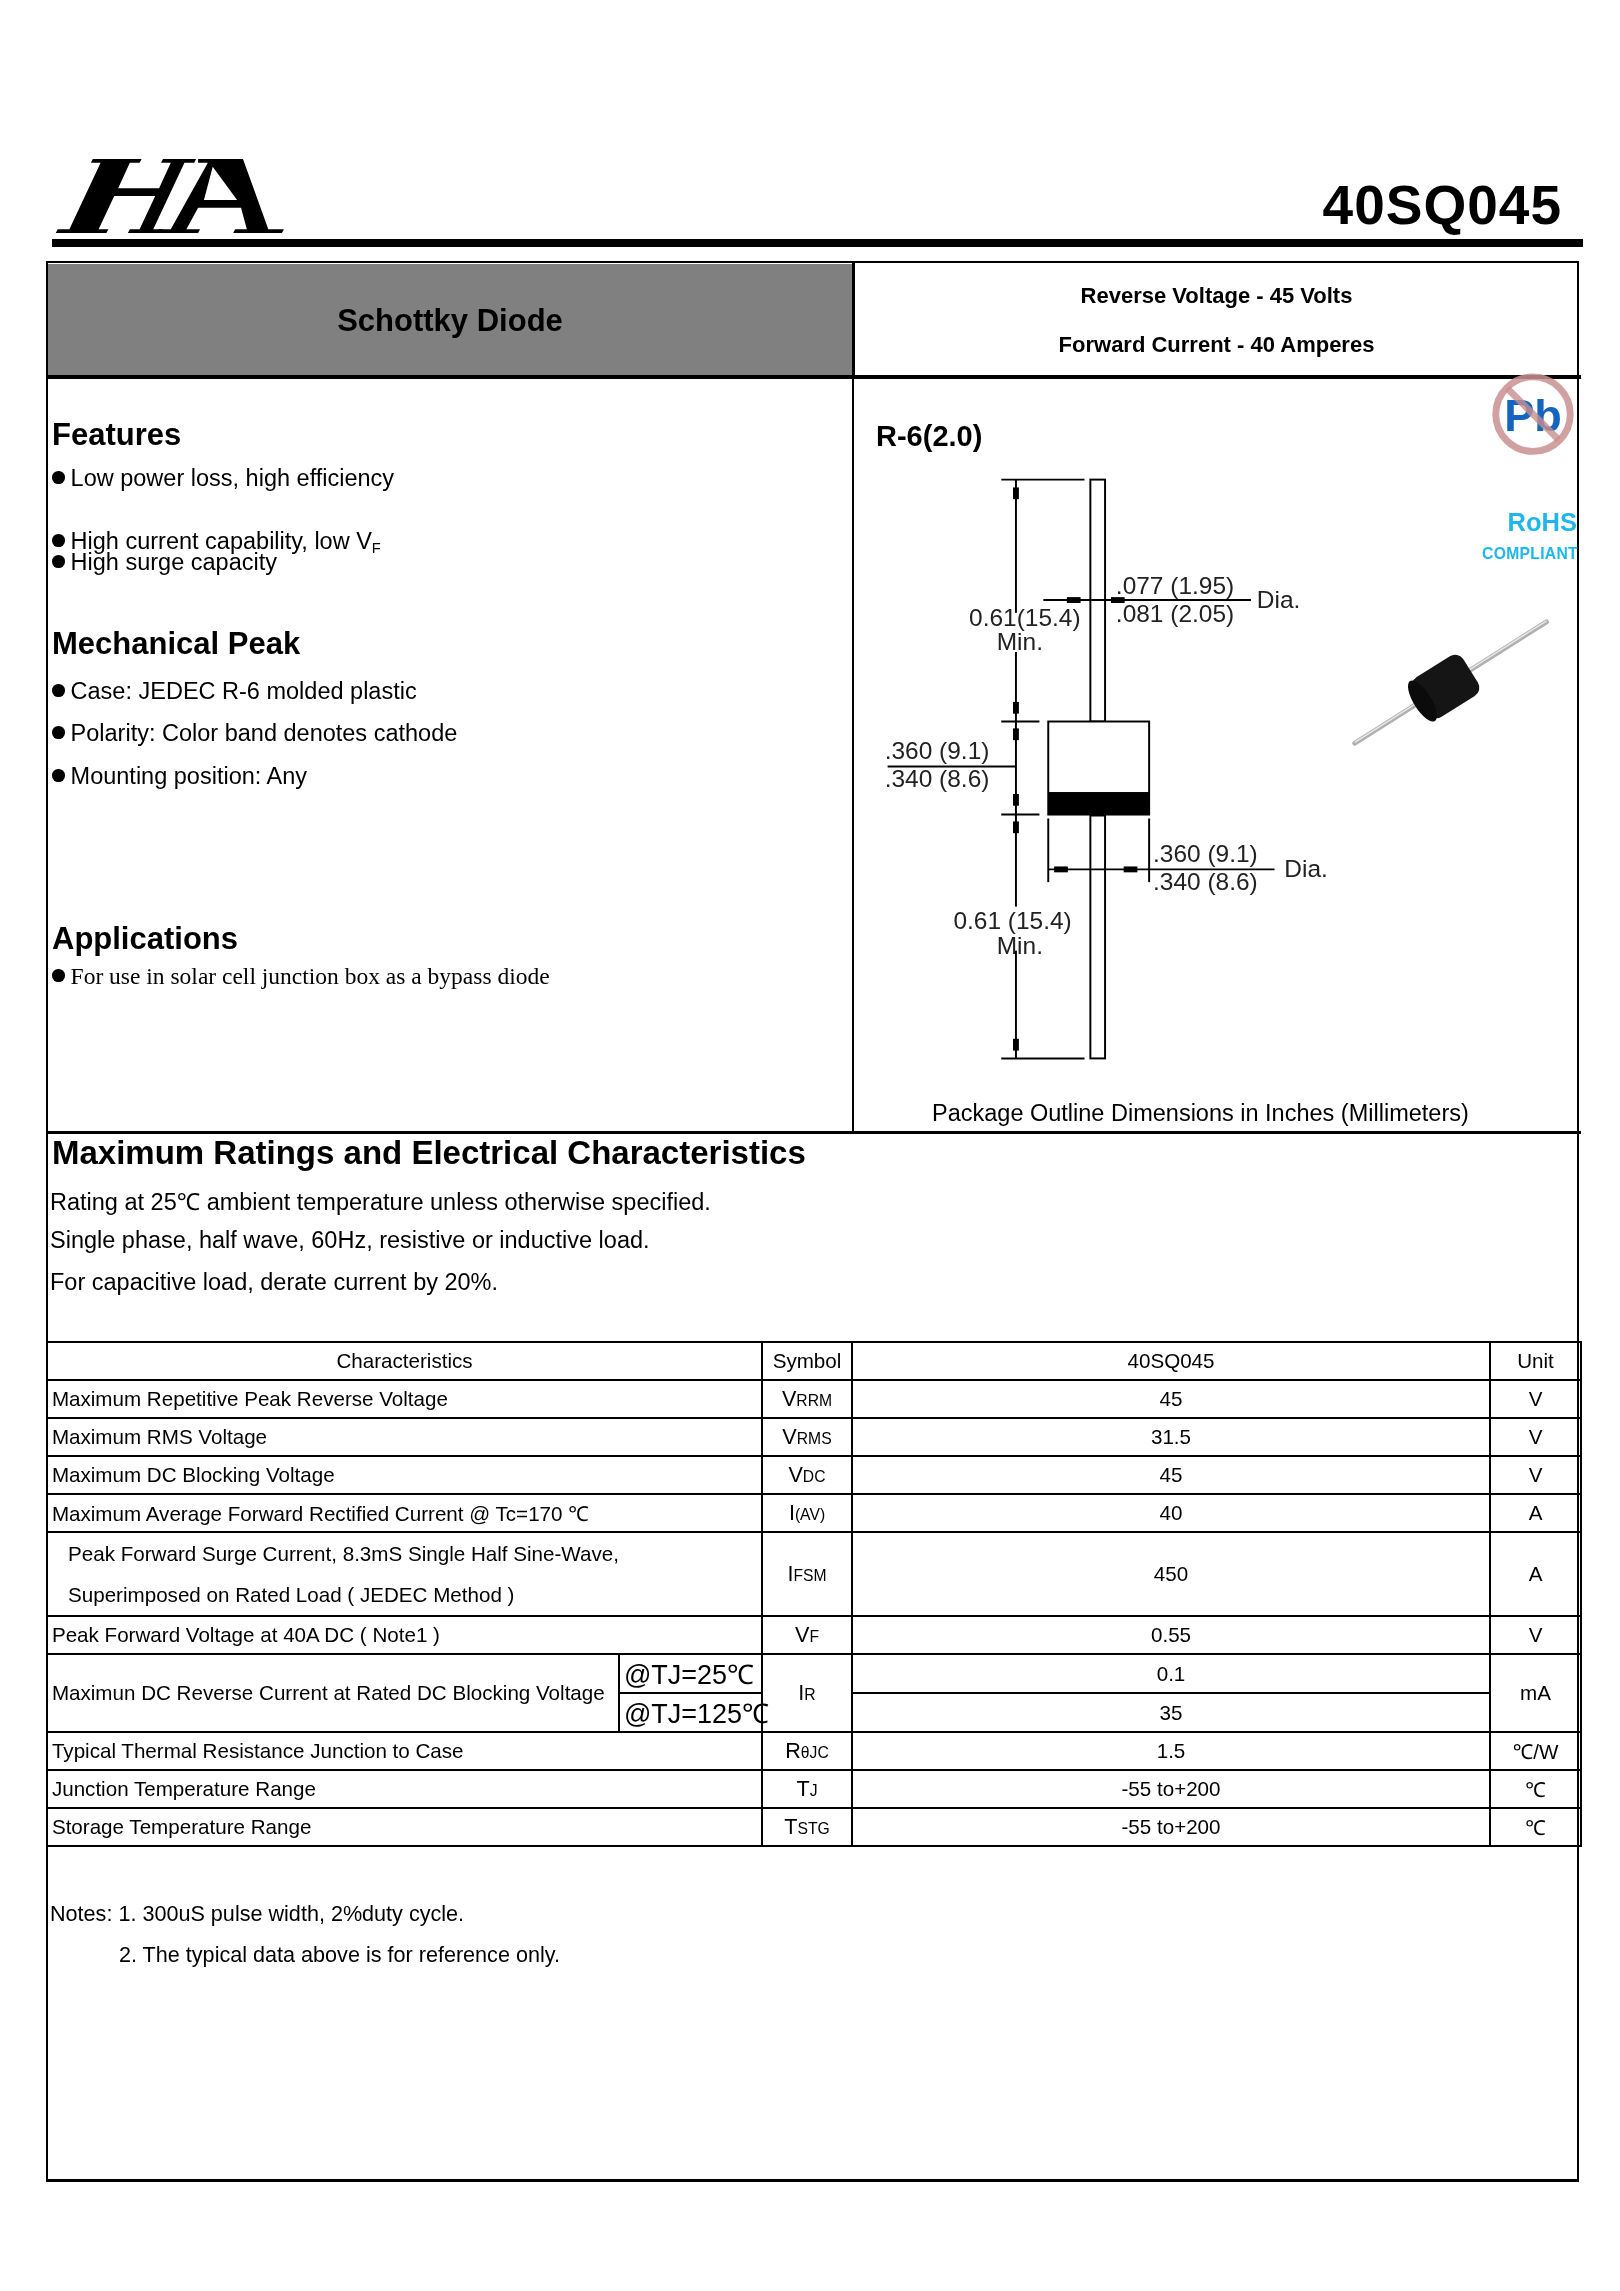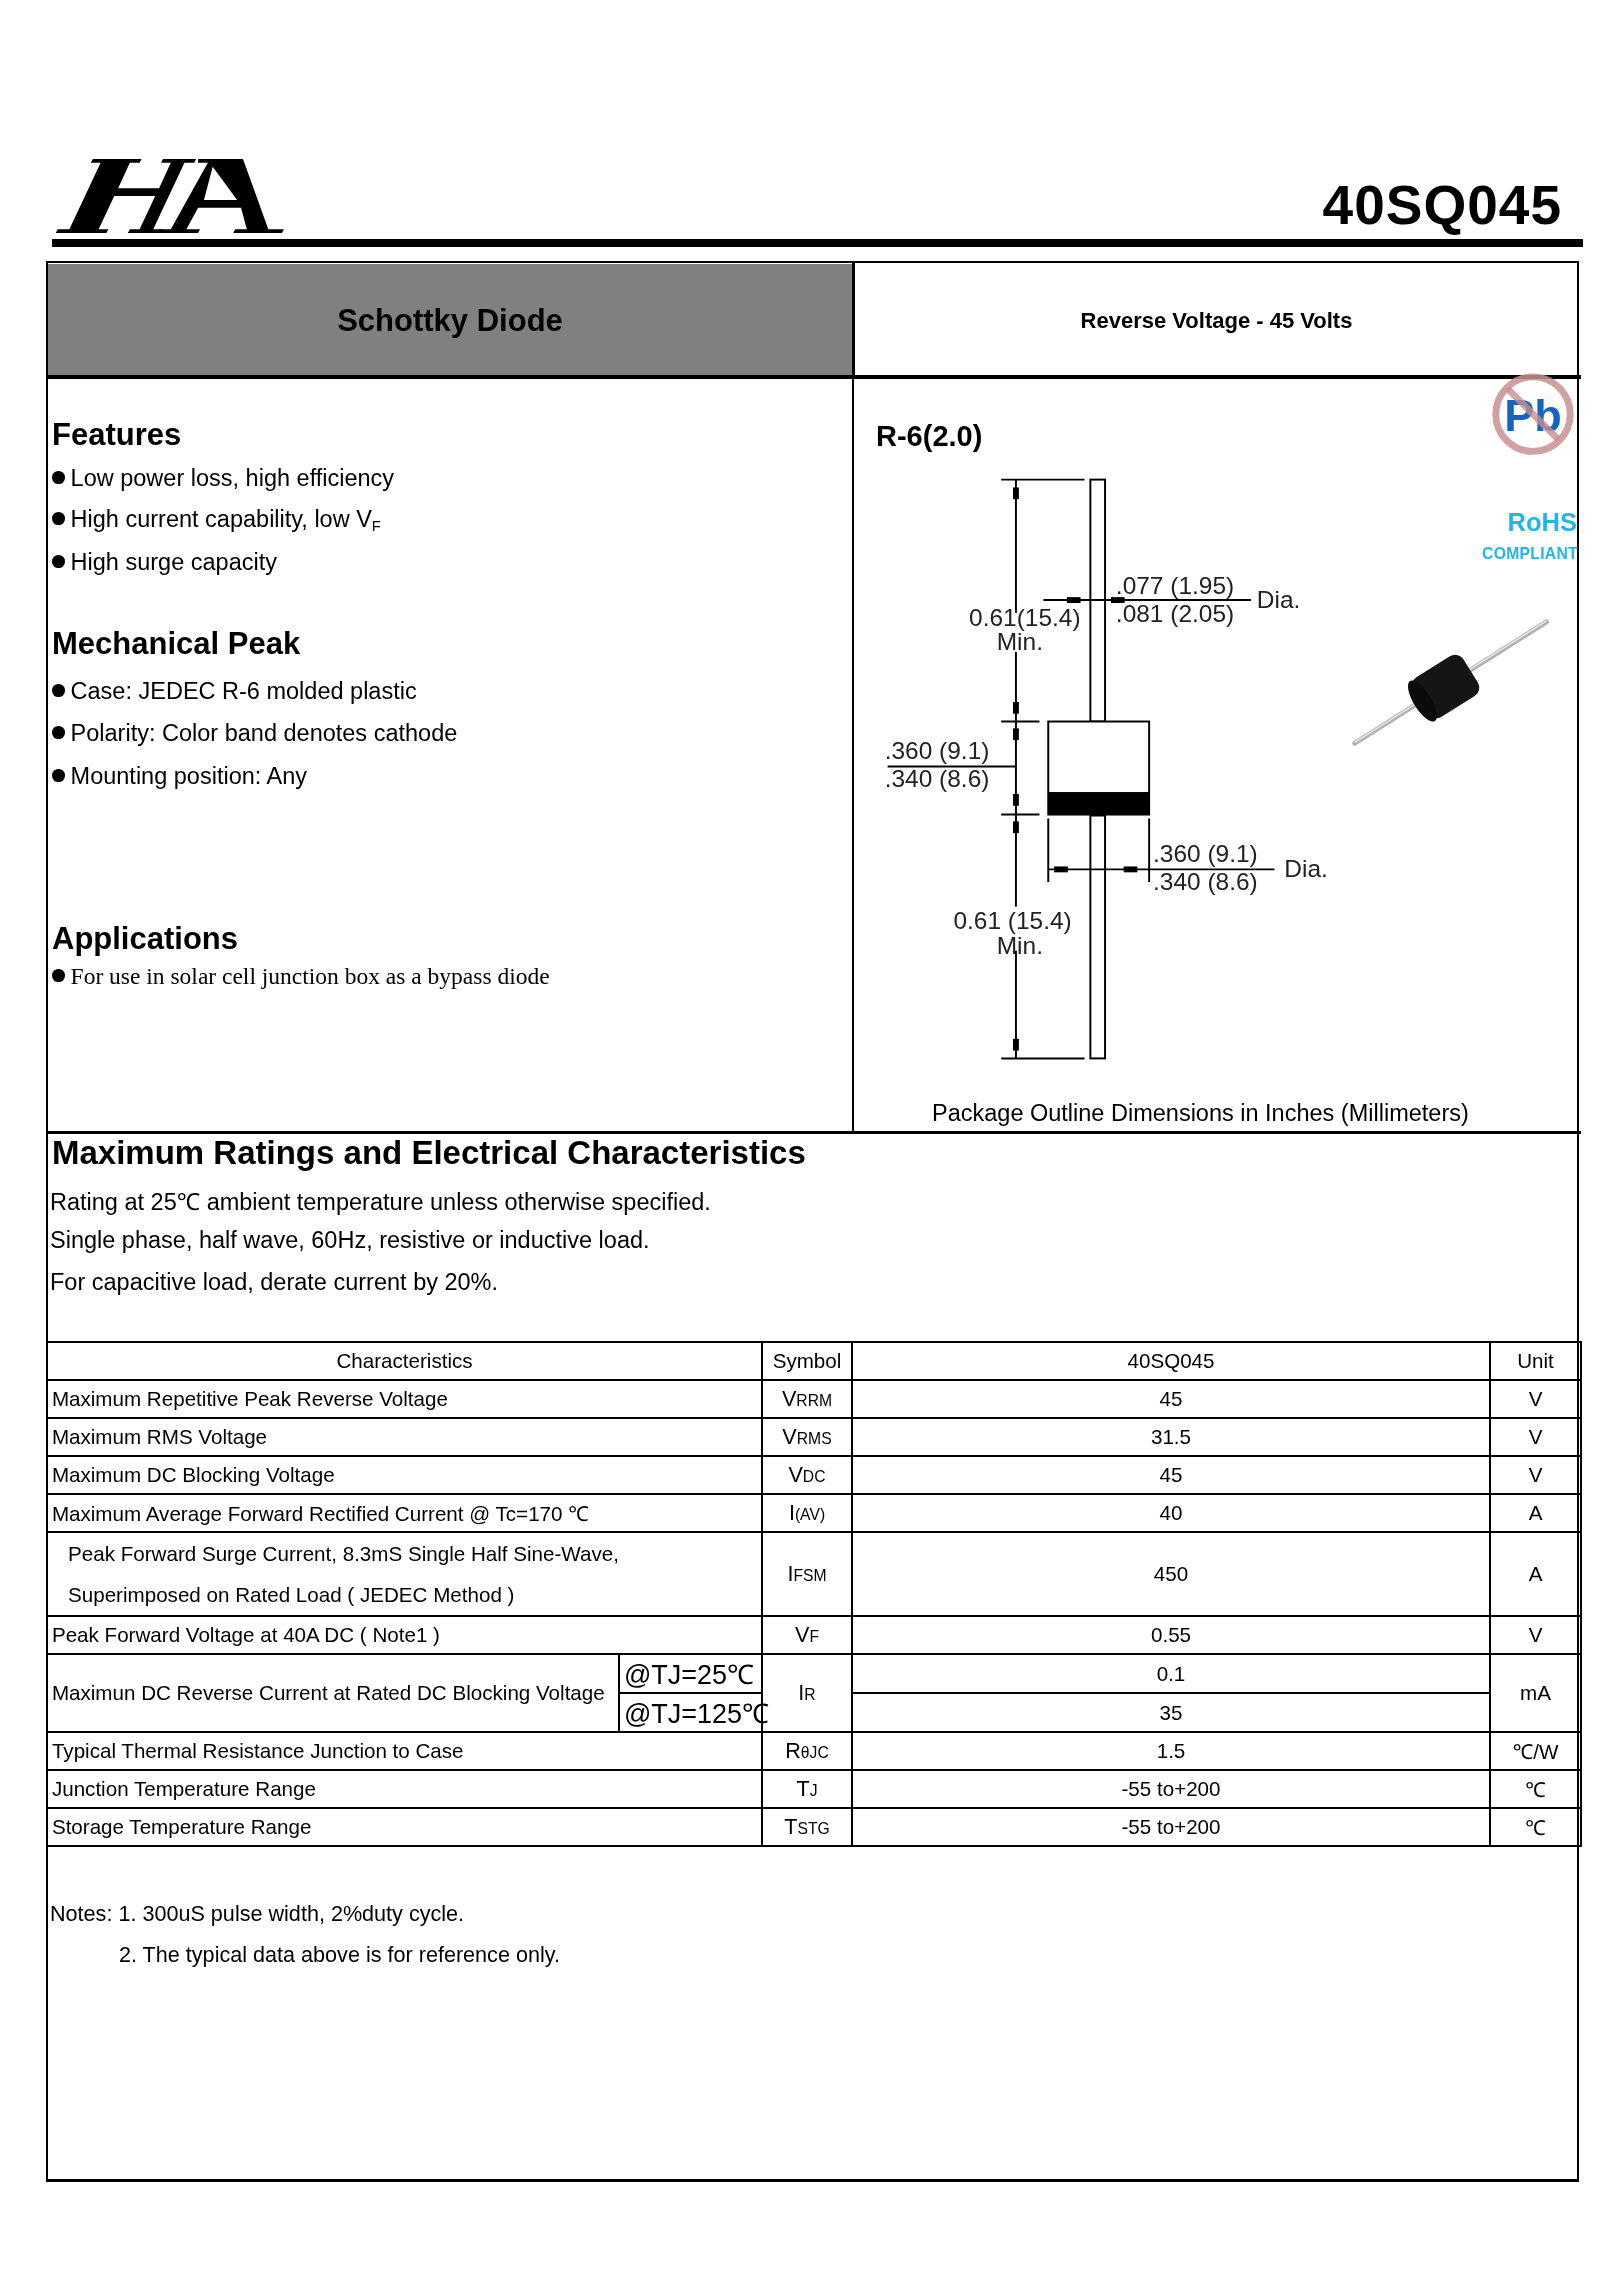--- a/index.html
+++ b/index.html
@@ -60,30 +60,31 @@
 </svg>
 <div id="part-title" class="abs">40SQ045</div>
 <div id="top-rule" class="abs"></div>
 
 <div id="frame" class="abs"></div>
 <div id="head-left" class="abs">
   <div>Schottky Diode</div>
 </div>
 <div id="head-right" class="abs">
   <div>Reverse Voltage - 45 Volts</div>
+  <div>Forward Current - 40 Amperes</div>
 </div>
 <div id="vsplit-head" class="abs"></div>
 <div id="hrule-1" class="abs"></div>
 <div id="vsplit-mid" class="abs"></div>
 <div id="hrule-2" class="abs"></div>
 
 <div class="abs h-sec" style="left:52px; top:417px;">Features</div>
 <div class="bullet-list">
   <div class="bullet" style="top:465px;"><span class="dot"></span><span>Low power loss, high efficiency</span></div>
-  <div class="bullet" style="top:506px;"><span class="dot"></span><span>High current capability, low V</span><sub class="vsub">F</sub></div>
+  <div class="bullet" style="top:528px;"><span class="dot"></span><span>High current capability, low V</span><sub class="vsub">F</sub></div>
   <div class="bullet" style="top:549px;"><span class="dot"></span><span>High surge capacity</span></div>
 </div>
 
 <div class="abs h-sec" style="left:52px; top:626px;">Mechanical Peak</div>
 <div class="bullet-list">
   <div class="bullet" style="top:678px;"><span class="dot"></span><span>Case: JEDEC R-6 molded plastic</span></div>
   <div class="bullet" style="top:720px;"><span class="dot"></span><span>Polarity: Color band denotes cathode</span></div>
   <div class="bullet" style="top:763px;"><span class="dot"></span><span>Mounting position: Any</span></div>
 </div>
 

